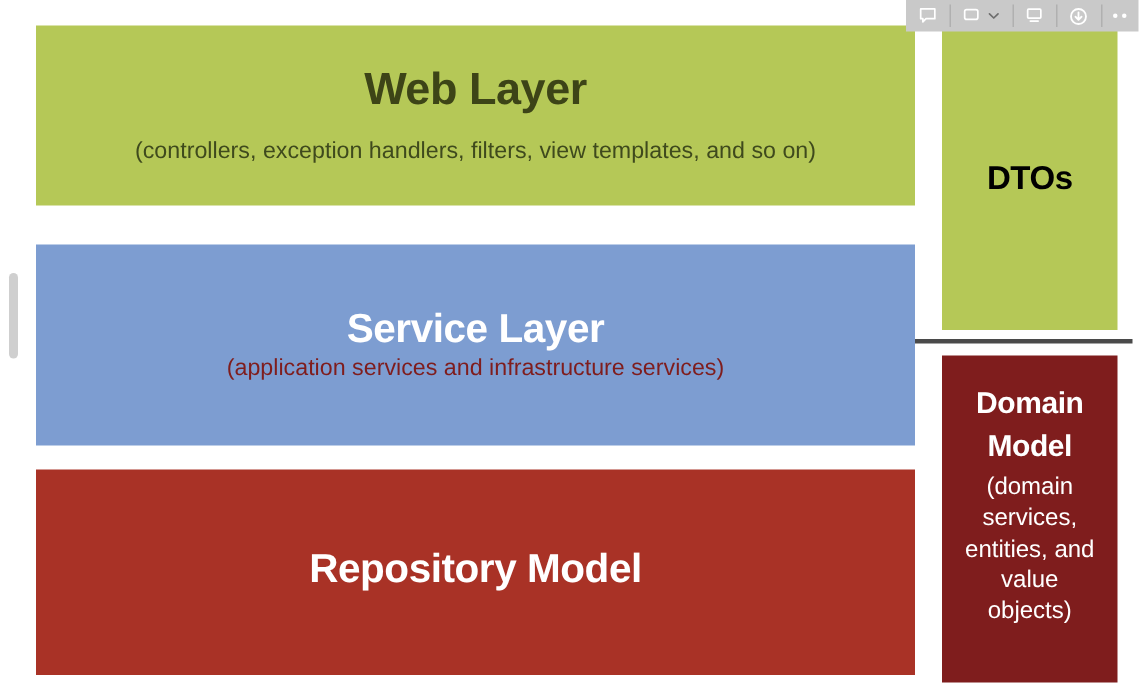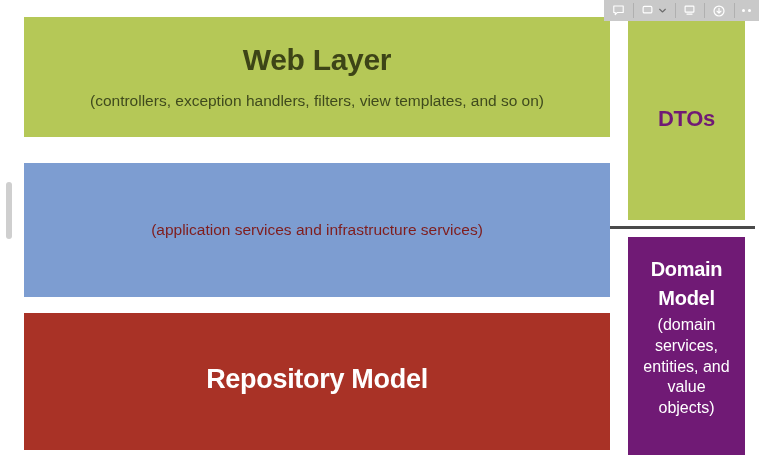--- a/index.html
+++ b/index.html
@@ -101,31 +101,31 @@
   
   #dtos-box {
     left: 628px;
     top: 17px;
     width: 117px;
     height: 203px;
     background: #b5c857;
   }
   #dtos-box .layer-title {
     font-size: 22px;
-    color: #701a75;
+    color: #000000;
     text-align: right;
   }
 
   
   #domain-model-box {
     left: 628px;
     top: 237px;
     width: 117px;
     height: 218px;
-    background: #701a75;
+    background: #7f1d1d;
     justify-content: flex-start;
     padding-top: 18px;
   }
   #domain-model-box .layer-title {
     font-size: 20px;
     color: #ffffff;
     line-height: 1.45;
     margin-bottom: 2px;
   }
   #domain-model-box .layer-sub {
@@ -220,20 +220,21 @@
 <body>
 
 <div id="canvas">
 
   <div class="layer-box" id="web-layer">
     <div class="layer-title">Web Layer</div>
     <div class="layer-sub">(controllers, exception handlers, filters, view templates, and so on)</div>
   </div>
 
   <div class="layer-box" id="service-layer">
+    <div class="layer-title">Service Layer</div>
     <div class="layer-sub">(application services and infrastructure services)</div>
   </div>
 
   <div class="layer-box" id="repository-layer">
     <div class="layer-title">Repository Model</div>
   </div>
 
   <div class="layer-box" id="dtos-box">
     <div class="layer-title">DTOs</div>
   </div>

